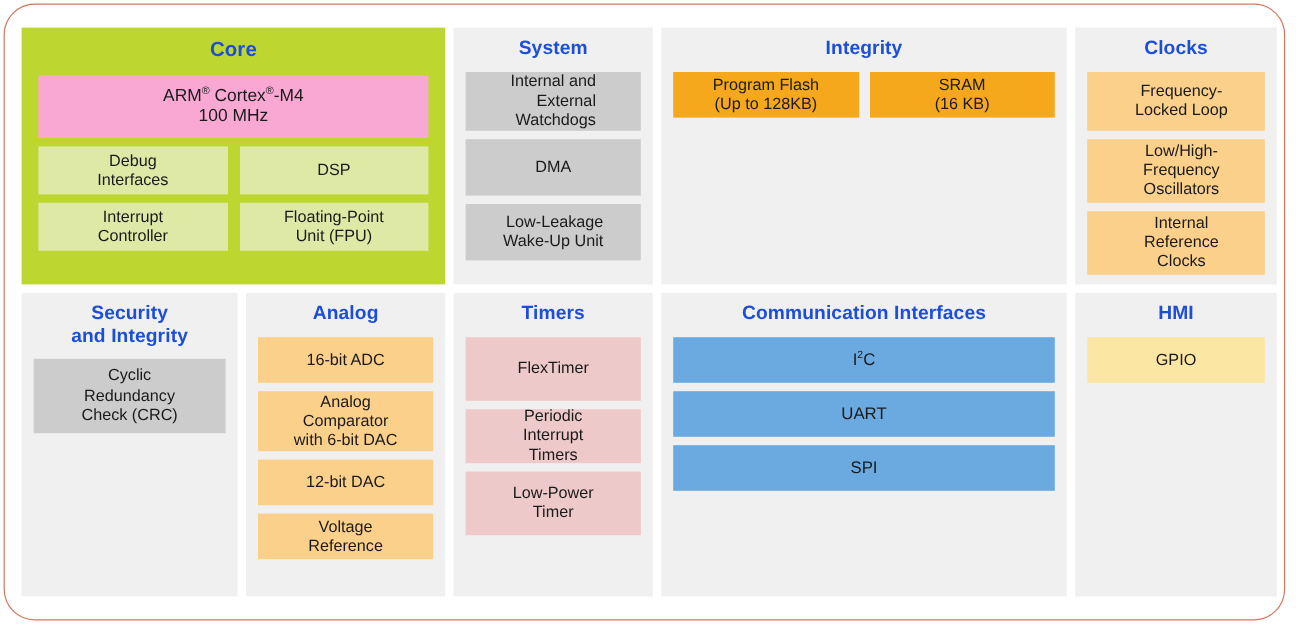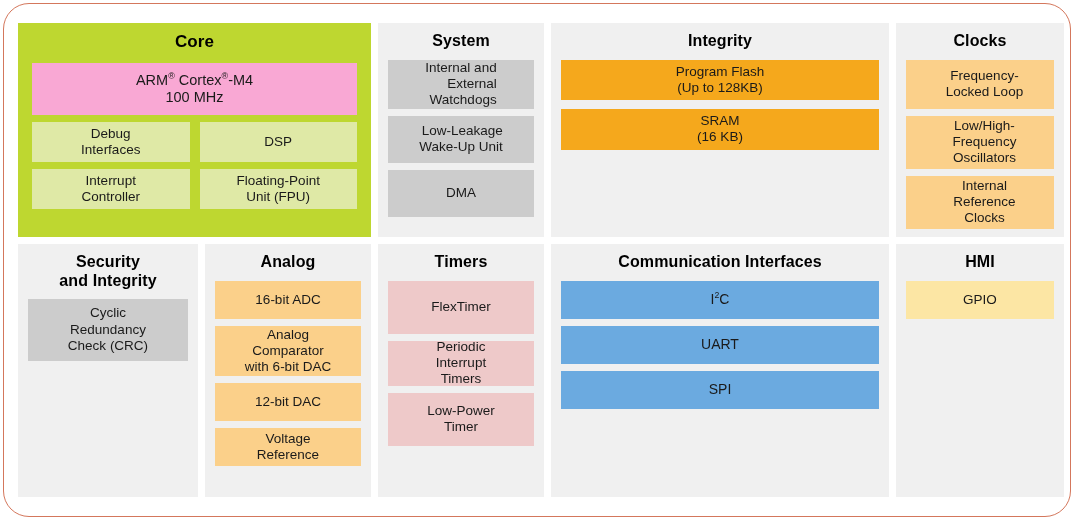--- a/index.html
+++ b/index.html
@@ -67,40 +67,40 @@
   .col-security { width: 180px; }
   .col-analog   { width: 166px; }
   .col-timers   { width: 166px; }
   .col-comm     { width: 338px; }
   .col-hmi      { width: 168px; }
 
   .panel-title {
     text-align: center;
     font-weight: bold;
     font-size: 16px;
-    color: #000000;
+    color: #1d4ed8;
     line-height: 1.18;
     margin-bottom: 9px;
     letter-spacing: 0.1px;
   }
   .panel.core .panel-title {
     font-size: 17px;
     margin-bottom: 11px;
   }
   .panel-title.two-line {
     margin-bottom: 8px;
   }
 
   .blocks {
     display: flex;
     flex-direction: column;
     gap: 7px;
   }
   .blocks.wrap-row {
-    flex-direction: column;
+    flex-direction: row;
     gap: 9px;
   }
 
   .block {
     display: flex;
     align-items: center;
     justify-content: center;
     text-align: center;
     font-size: 13.5px;
     line-height: 1.2;
@@ -221,24 +221,24 @@
         </div>
       </div>
 
       <div class="panel col-system">
         <div class="panel-title">System</div>
         <div class="blocks">
           <div class="block sys tall">
             <span>Internal and<br>External<br>Watchdogs</span>
           </div>
           <div class="block sys">
+            <span>DMA</span>
+          </div>
+          <div class="block sys">
             <span>Low-Leakage<br>Wake-Up Unit</span>
-          </div>
-          <div class="block sys">
-            <span>DMA</span>
           </div>
         </div>
       </div>
 
       <div class="panel col-mem">
         <div class="panel-title">Integrity</div>
         <div class="blocks wrap-row">
           <div class="block mem">
             <span>Program Flash<br>(Up to 128KB)</span>
           </div>

